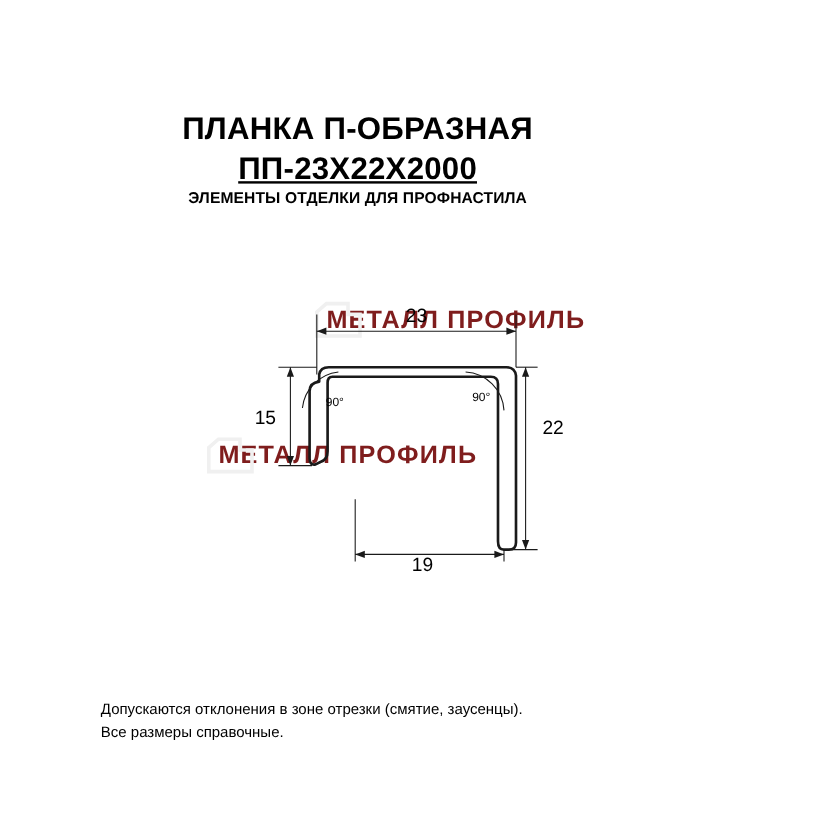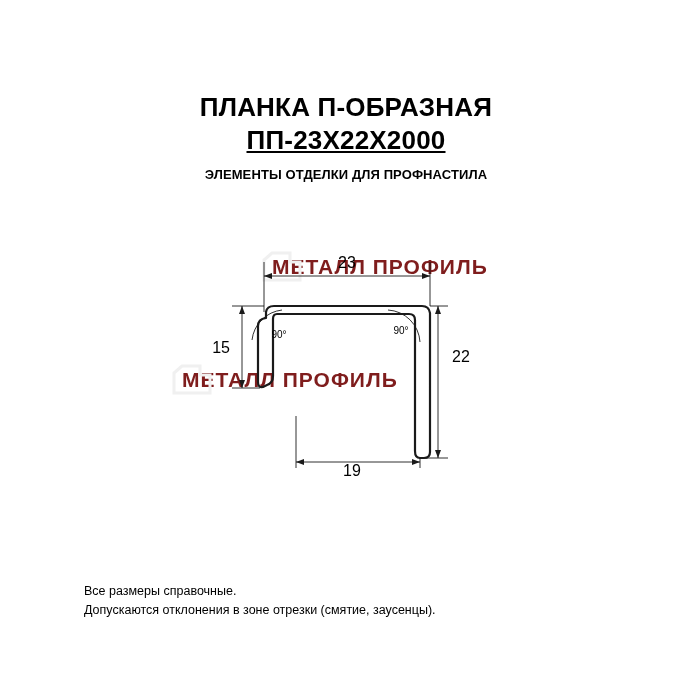--- a/index.html
+++ b/index.html
@@ -19,40 +19,39 @@
     position: relative;
     width: 700px;
     height: 700px;
   }
   .title-block {
     position: absolute;
     top: 92px;
     left: 0;
     width: 596px;
     text-align: center;
-    padding-left: 48px;
   }
   .title-line1 {
     font-size: 26px;
     font-weight: bold;
     letter-spacing: 0.2px;
     line-height: 1.18;
   }
   .title-line2 {
     font-size: 26px;
     font-weight: bold;
     letter-spacing: 0.2px;
     line-height: 1.18;
     margin-top: 2px;
     text-decoration: underline;
   }
   .subtitle {
     font-size: 13px;
     font-weight: bold;
-    margin-top: 12px;
+    margin-top: 2px;
     letter-spacing: 0.1px;
   }
   .drawing {
     position: absolute;
     top: 220px;
     left: 130px;
     width: 450px;
     height: 290px;
   }
   .notes {
@@ -169,17 +168,17 @@
       <text x="100" y="133" font-size="16" text-anchor="end" fill="#000">15</text>
       <text x="322" y="142" font-size="16" text-anchor="start" fill="#000">22</text>
       <text x="222" y="256" font-size="16" text-anchor="middle" fill="#000">19</text>
 
       <text x="149" y="118" font-size="10" text-anchor="middle" fill="#000">90°</text>
       <text x="271" y="114" font-size="10" text-anchor="middle" fill="#000">90°</text>
     </svg>
   </div>
 
   <div class="notes">
+    <div>Допускаются отклонения в зоне отрезки (смятие, заусенцы).</div>
     <div>Все размеры справочные.</div>
-    <div>Допускаются отклонения в зоне отрезки (смятие, заусенцы).</div>
   </div>
 
 </div>
 
 </body></html>

